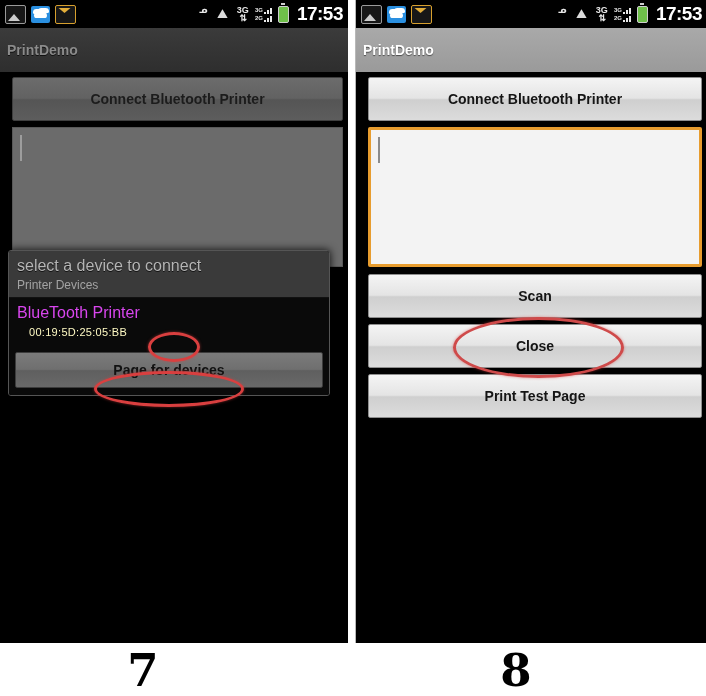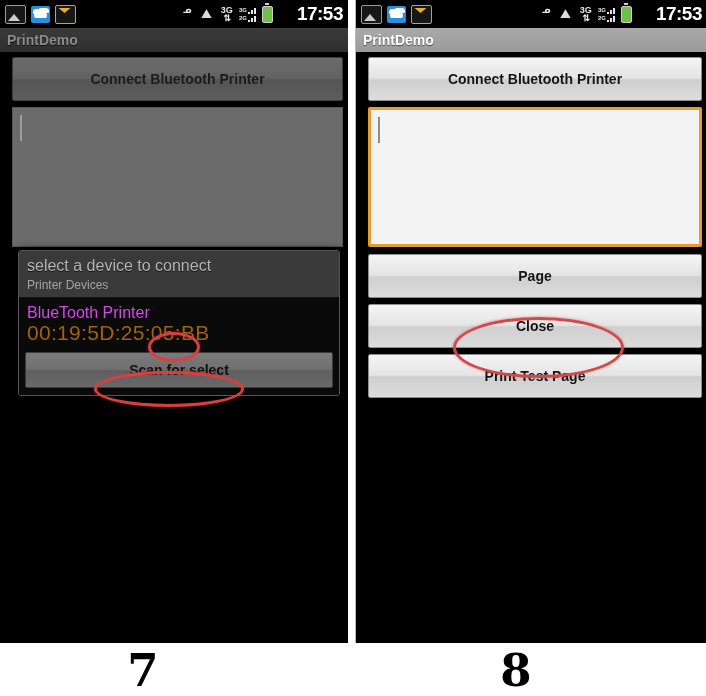--- a/index.html
+++ b/index.html
@@ -162,26 +162,26 @@
     position: absolute;
     top: -4px; left: 2.5px;
     width: 4px; height: 2.5px;
     background: #cfcfcf;
   }
   .clock {
     color: #ffffff;
     font-size: 19px;
     font-weight: bold;
     letter-spacing: -0.5px;
-    margin-left: 18px;
+    margin-left: 2px;
   }
 
   
   .title-bar {
-    height: 24px;
+    height: 44px;
     display: flex;
     align-items: center;
     padding-left: 7px;
     font-size: 14px;
     font-weight: bold;
     box-sizing: border-box;
   }
   .title-bar.dim {
     background: linear-gradient(#3b3b3b, #2e2e2e);
     color: #8b8b8b;
@@ -242,21 +242,21 @@
     top: 7px;
     width: 2px;
     height: 26px;
   }
   .caret.lit  { background: #8c8c8c; }
   .caret.dim  { background: #9d9d9d; }
 
   
   .dialog {
     position: absolute;
-    left: 18px;
+    left: 8px;
     top: 250px;
     width: 322px;
     background: #0a0a0a;
     border: 1px solid #555555;
     border-radius: 3px;
     box-shadow: 0 0 8px rgba(0,0,0,0.9);
     box-sizing: border-box;
     overflow: hidden;
   }
   .dialog-title {
@@ -276,24 +276,25 @@
   .device-row {
     padding: 5px 8px 6px 8px;
     background: #0a0a0a;
   }
   .device-name {
     font-size: 16px;
     color: #d946ef;
     line-height: 20px;
   }
   .device-addr {
-    font-size: 21px;
-    color: #a16207;
+    font-size: 11px;
+    color: #fef9c3;
     line-height: 19px;
     letter-spacing: 0.3px;
+    margin-left: 12px;
   }
   .dialog-footer {
     padding: 4px 6px 7px 6px;
     background: #0a0a0a;
   }
   .scan-btn {
     height: 34px;
     display: flex;
     align-items: center;
     justify-content: center;
@@ -383,21 +384,21 @@
     </div>
 
     <div class="dialog">
       <div class="dialog-title">select a device to connect</div>
       <div class="dialog-subtitle">Printer Devices</div>
       <div class="device-row">
         <div class="device-name">BlueTooth Printer</div>
         <div class="device-addr">00:19:5D:25:05:BB</div>
       </div>
       <div class="dialog-footer">
-        <div class="scan-btn">Scan for select</div>
+        <div class="scan-btn">Page for devices</div>
       </div>
     </div>
 
     <div class="annot annot-mac"></div>
     <div class="annot annot-scan"></div>
   </div>
 
   <div class="phone phone-right">
 
     <div class="status-bar">
@@ -435,21 +436,21 @@
       <span>PrintDemo</span>
     </div>
 
     <div class="app-body">
       <div class="btn lit">Connect Bluetooth Printer</div>
 
       <div class="textarea lit">
         <span class="caret lit"></span>
       </div>
 
-      <div class="btn lit">Page</div>
+      <div class="btn lit">Scan</div>
       <div class="btn lit">Close</div>
       <div class="btn lit">Print Test Page</div>
     </div>
   </div>
 
   <div class="annot annot-testpage"></div>
 
   <div class="caption caption-7">7</div>
   <div class="caption caption-8">8</div>
 

